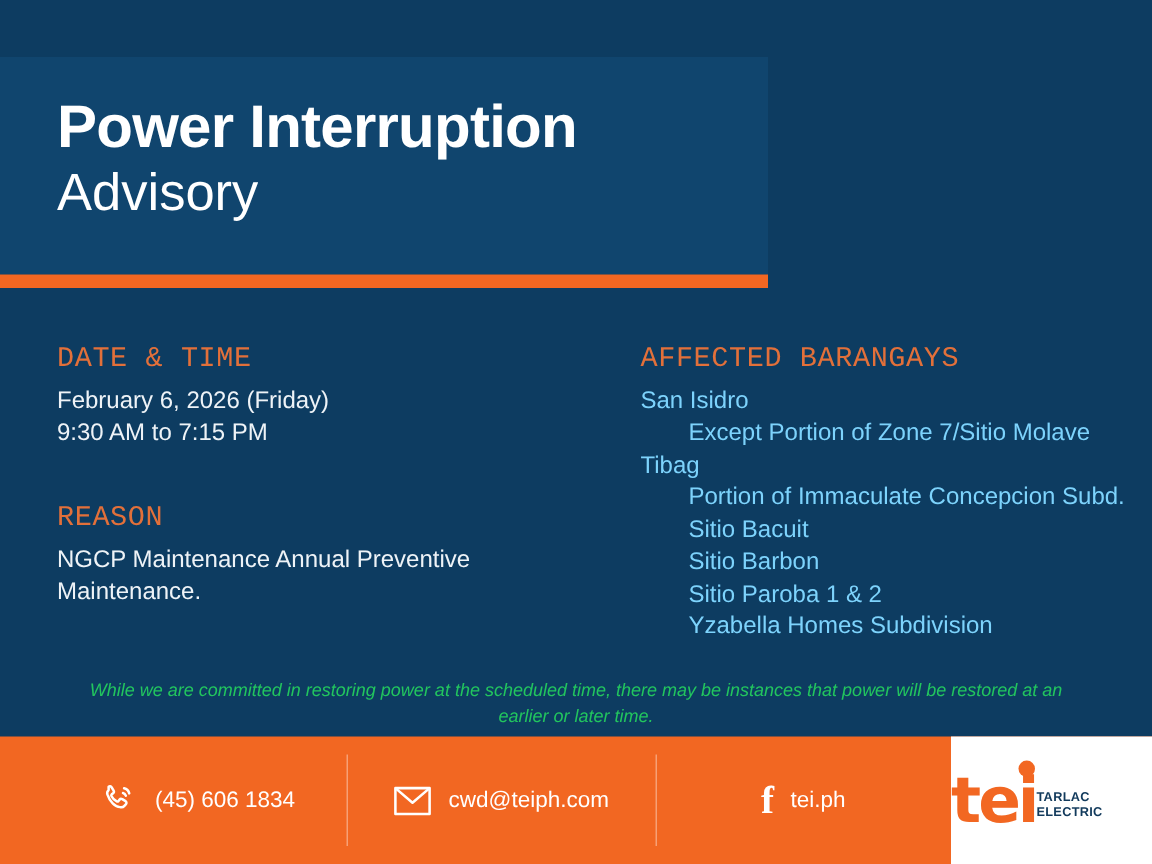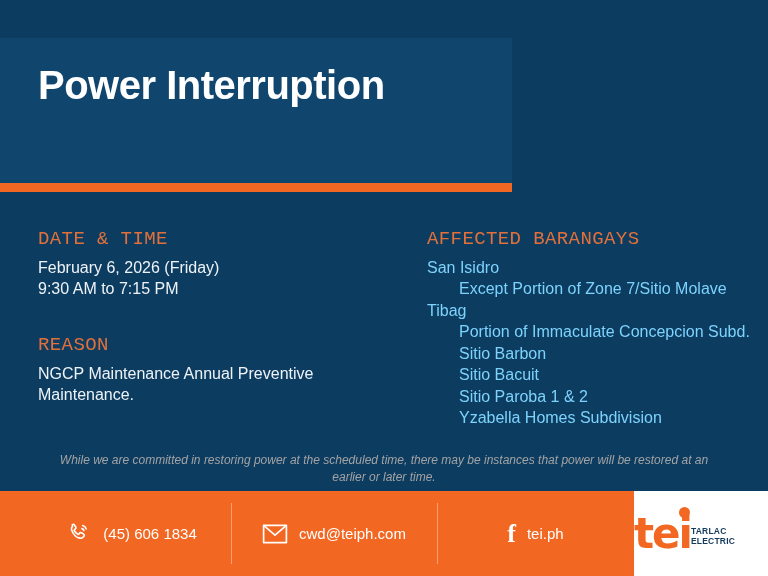--- a/index.html
+++ b/index.html
@@ -102,21 +102,21 @@
     padding-left: 32px;
   }
 
   
   .disclaimer {
     position: absolute;
     left: 54px;
     top: 452px;
     width: 660px;
     text-align: center;
-    color: #a3a3a3;
+    color: #22c55e;
     font-size: 12px;
     font-style: italic;
     line-height: 1.45;
   }
 
   
   .footer {
     position: absolute;
     left: 0;
     top: 491px;
@@ -188,20 +188,21 @@
     font-weight: bold;
     letter-spacing: 0.2px;
     margin-top: 5px;
   }
 </style>
 </head>
 <body>
 
 <div class="title-panel">
   <div class="title-main">Power Interruption</div>
+  <div class="title-sub">Advisory</div>
 </div>
 <div class="accent-bar"></div>
 
 <div class="body-area">
 
   <div class="col-left">
     <div class="sec-head">DATE &amp; TIME</div>
     <div class="body-line">February 6, 2026 (Friday)</div>
     <div class="body-line">9:30 AM to 7:15 PM</div>
 
@@ -210,22 +211,22 @@
     <div class="body-line">Maintenance.</div>
   </div>
 
   <div class="col-right">
     <div class="sec-head">AFFECTED BARANGAYS</div>
     <ul class="blist" id="barangay-list">
         <li>San Isidro</li>
         <li class="sub">Except Portion of Zone 7/Sitio Molave</li>
         <li>Tibag</li>
         <li class="sub">Portion of Immaculate Concepcion Subd.</li>
+        <li class="sub">Sitio Bacuit</li>
         <li class="sub">Sitio Barbon</li>
-        <li class="sub">Sitio Bacuit</li>
         <li class="sub">Sitio Paroba 1 &amp; 2</li>
         <li class="sub">Yzabella Homes Subdivision</li>
       </ul>
   </div>
 
 </div>
 
 <div class="disclaimer">While we are committed in restoring power at the scheduled time, there may be instances that power will be restored at an earlier or later time.</div>
 
 <div class="footer">

